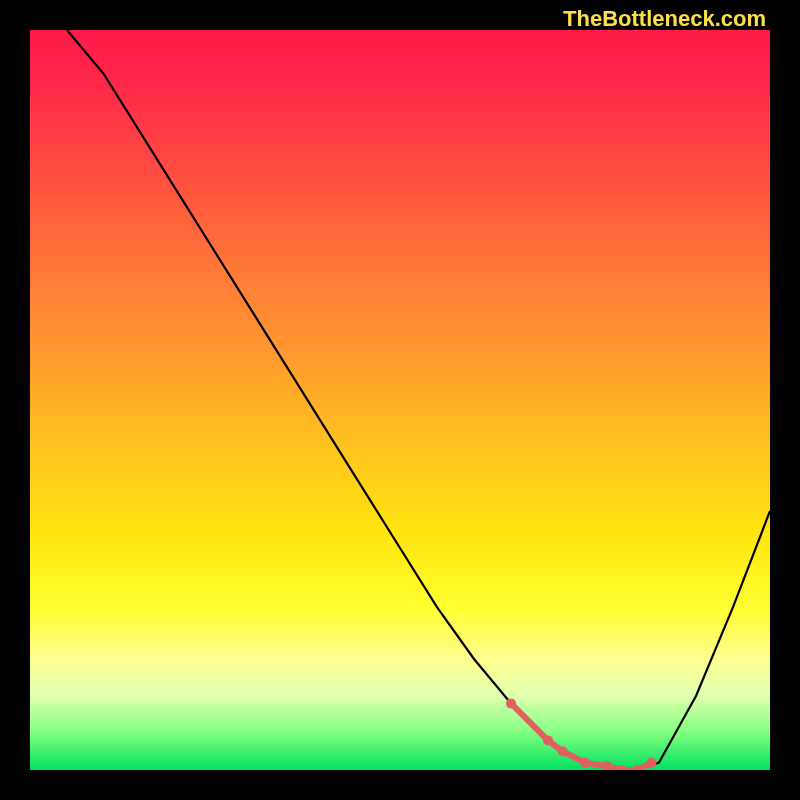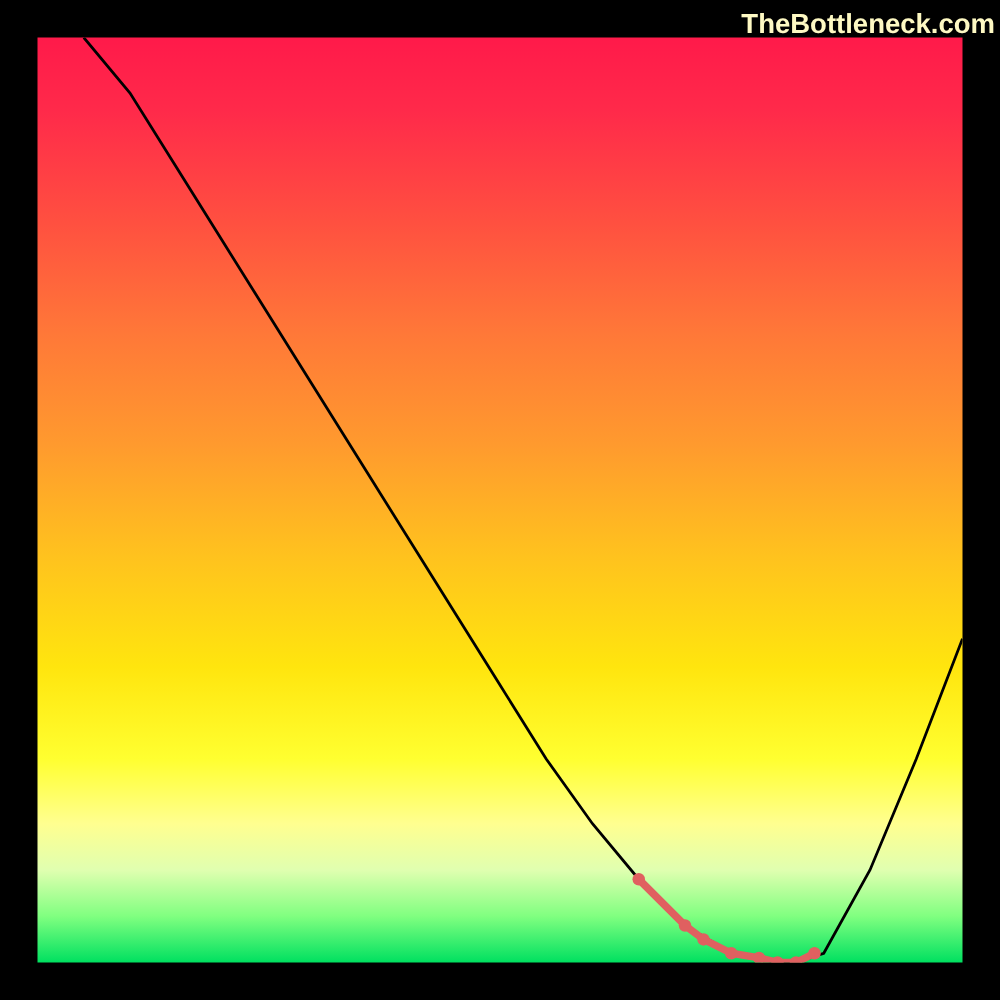--- a/index.html
+++ b/index.html
@@ -7,22 +7,22 @@
     padding: 0;
     width: 800px;
     height: 800px;
     background: #000;
     position: relative;
     font-family: Arial, Helvetica, sans-serif;
   }
   .attribution {
     position: absolute;
     top: 6px;
-    right: 4px;
-    color: #fef9c3;
+    right: 34px;
+    color: #fde047;
     font-size: 22px;
     font-weight: bold;
     z-index: 10;
   }
   .plot-area {
     position: absolute;
     left: 30px;
     top: 30px;
     width: 740px;
     height: 740px;

